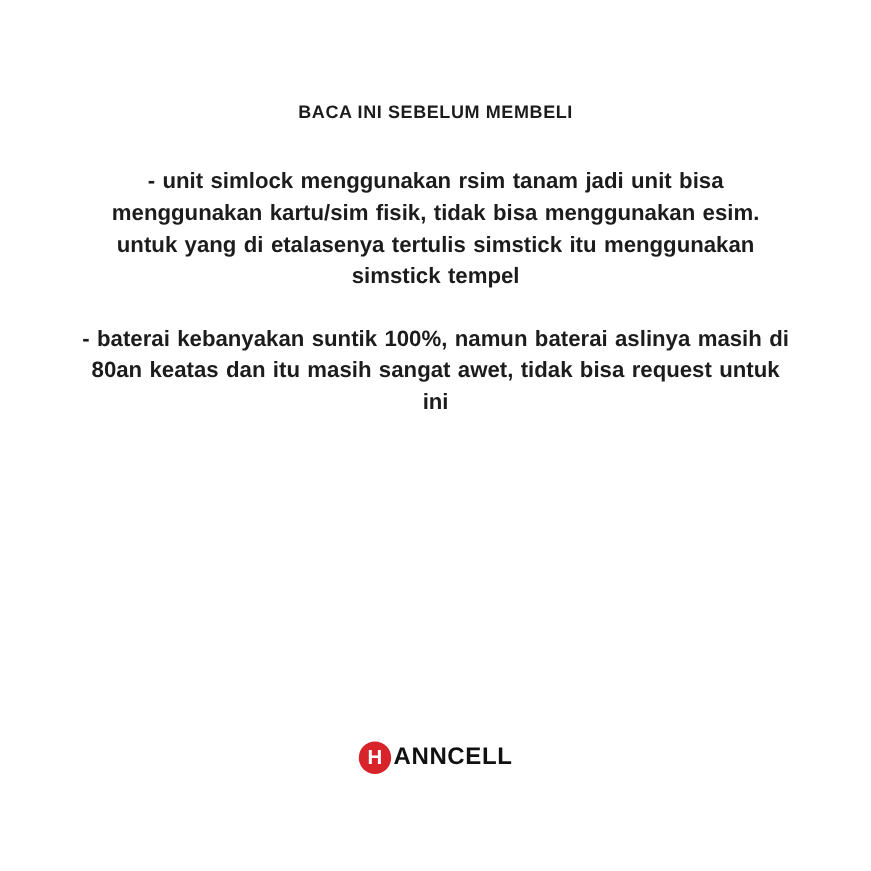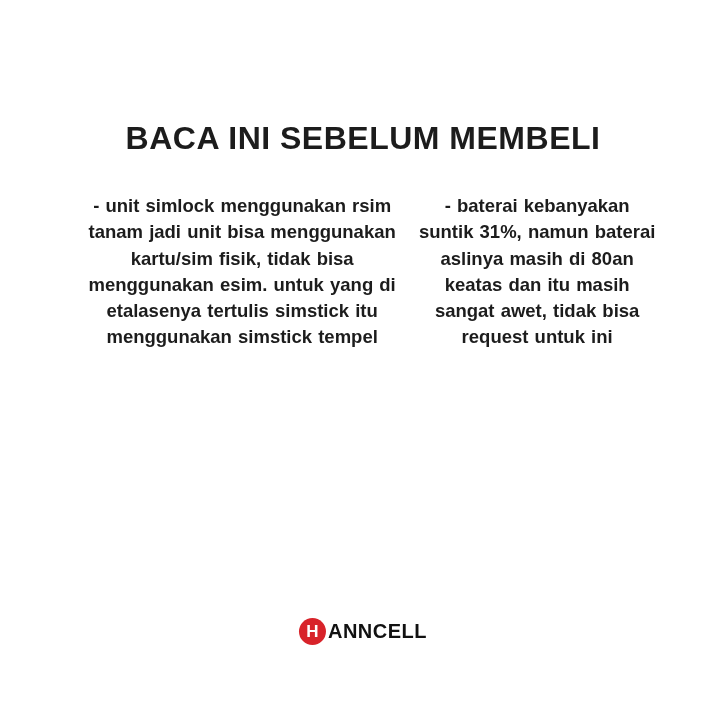--- a/index.html
+++ b/index.html
@@ -13,32 +13,32 @@
     width: 726px;
     height: 726px;
     margin: 0 auto;
     background: #ffffff;
     overflow: hidden;
     display: flex;
     flex-direction: column;
     align-items: center;
   }
   .title {
-    margin: 120px 0 0 0;
-    font-size: 32px;
+    margin: 85px 0 0 0;
+    font-size: 15px;
     font-weight: 700;
     letter-spacing: 0.5px;
     color: #1c1c1c;
     text-align: center;
   }
   .paragraphs {
     margin-top: 22px;
     width: 590px;
     display: flex;
-    flex-direction: row;
+    flex-direction: column;
   }
   .notice-paragraph {
     margin: 14px 0 12px 0;
     font-size: 18.5px;
     font-weight: 700;
     line-height: 1.42;
     color: #1c1c1c;
     text-align: center;
     word-spacing: 1px;
   }
@@ -73,21 +73,21 @@
 </style>
 </head>
 <body>
 
 <div class="canvas">
 
   <h1 class="title">BACA INI SEBELUM MEMBELI</h1>
 
   <div class="paragraphs">
     <p class="notice-paragraph">- unit simlock menggunakan rsim tanam jadi unit bisa menggunakan kartu/sim fisik, tidak bisa menggunakan esim. untuk yang di etalasenya tertulis simstick itu menggunakan simstick tempel</p>
-    <p class="notice-paragraph">- baterai kebanyakan suntik 31%, namun baterai aslinya masih di 80an keatas dan itu masih sangat awet, tidak bisa request untuk ini</p>
+    <p class="notice-paragraph">- baterai kebanyakan suntik 100%, namun baterai aslinya masih di 80an keatas dan itu masih sangat awet, tidak bisa request untuk ini</p>
   </div>
 
   <div class="logo">
     <span class="logo-circle">H</span>
     <span class="logo-wordmark">ANNCELL</span>
   </div>
 
 </div>
 
 </body></html>

